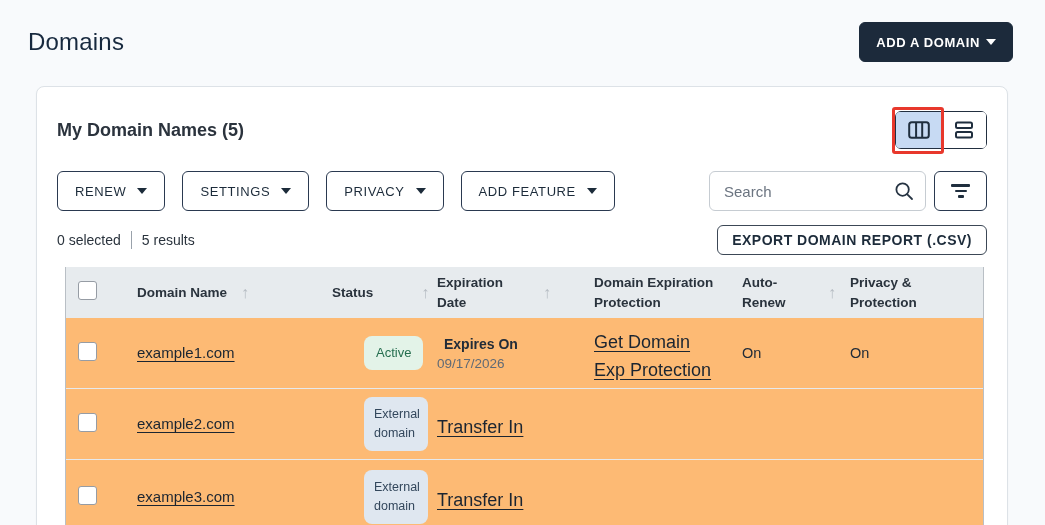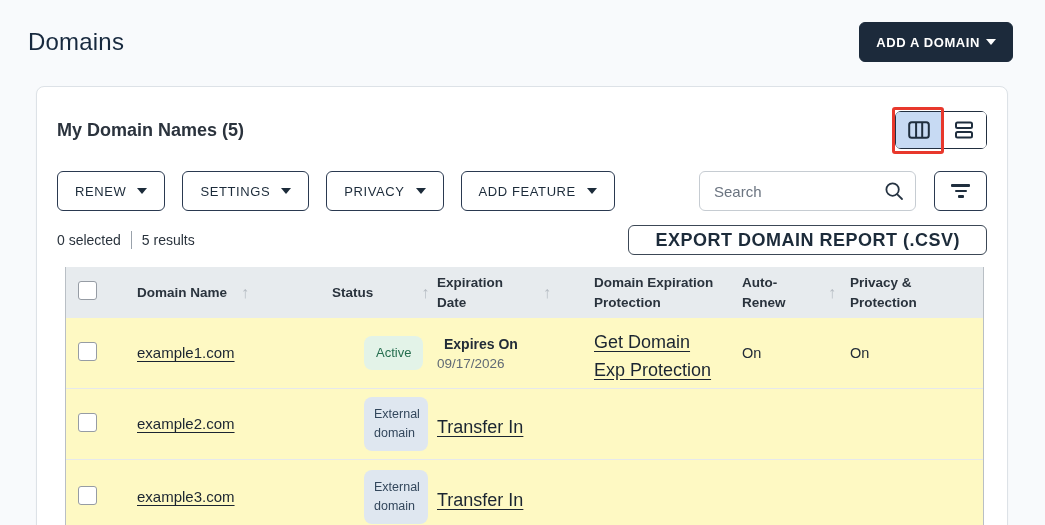--- a/index.html
+++ b/index.html
@@ -45,42 +45,42 @@
     border:3px solid #e8382c; border-radius:3px; pointer-events:none; z-index:3;
   }
   
   .toolbar{ display:flex; align-items:center; gap:17px; margin-top:22px; }
   .btn-outline{
     background:#fff; border:1px solid #2a3950; border-radius:6px; height:40px;
     padding:0 17px; font-size:13px; font-weight:400; letter-spacing:0.6px; color:#1c2b3a;
     display:flex; align-items:center; gap:11px; cursor:pointer;
     font-family:"Liberation Sans", sans-serif;
   }
-  .toolbar-right{ margin-left:auto; display:flex; align-items:center; gap:18px; }
+  .toolbar-right{ margin-left:auto; display:flex; align-items:center; gap:8px; }
   .search-wrap{ position:relative; }
   .search-input{
     width:217px; height:40px; border:1px solid #c6ccd2; border-radius:6px;
     padding:0 40px 0 14px; font-size:15px; color:#2a333d; outline:none;
     font-family:"Liberation Sans", sans-serif;
   }
   .search-input::placeholder{ color:#6b7480; }
   .search-icon{ position:absolute; right:12px; top:10px; }
   .filter-btn{
     width:53px; height:40px; background:#fff; border:1px solid #2a3950; border-radius:6px;
     display:flex; flex-direction:column; align-items:center; justify-content:center; gap:3px; cursor:pointer;
   }
   .filter-line{ background:#1f2e3e; height:2.5px; border-radius:1px; }
   .fl-1{ width:19px; } .fl-2{ width:12px; } .fl-3{ width:6px; }
   
   .summary-row{ display:flex; justify-content:space-between; align-items:center; margin-top:14px; }
   .summary-text{ font-size:14px; color:#2a333d; display:flex; align-items:center; }
   .summary-divider{ display:inline-block; width:1px; height:18px; background:#9aa2ab; margin:0 10px; }
   .btn-export{
     background:#fff; border:1px solid #3c4856; border-radius:6px; height:30px;
-    padding:0 26px; font-size:18px; font-weight:700; letter-spacing:0.5px; color:#1c2b3a;
+    padding:0 14px; font-size:14px; font-weight:700; letter-spacing:0.5px; color:#1c2b3a;
     cursor:pointer; font-family:"Liberation Sans", sans-serif;
   }
   
   .table{
     margin:12px 3px 0 8px;
     border-left:1px solid #b9bfc5; border-right:1px solid #b9bfc5;
   }
   .tr{
     display:grid;
     grid-template-columns:59px 197px 105px 155px 148px 110px 1fr;
@@ -92,21 +92,21 @@
   .th-wide .th-label{ max-width:130px; }
   .sort-arrow{ color:#b6bcc3; font-size:16px; font-weight:400; }
   .td-check{ padding-left:12px; }
   .checkbox{
     display:inline-block; width:19px; height:19px; background:#fff;
     border:1.5px solid #969ca4; border-radius:3px; cursor:pointer;
   }
   .pad-domain{ padding-left:12px; } .pad-status{ padding-left:10px;gap:48px; }
   .pad-exp{ padding-left:10px; } .pad-dep{ padding-left:12px; }
   .pad-auto{ padding-left:12px; } .pad-priv{ padding-left:10px; }
-  .trow{ min-height:71px; border-bottom:1px solid #e6e9ec; background:#fef9c3; }
+  .trow{ min-height:71px; border-bottom:1px solid #e6e9ec; background:#fdba74; }
   .trow:last-child{ border-bottom:none; min-height:74px; }
   .domain-link, .cell-link{
     color:#1b2531; text-decoration:underline; text-underline-offset:3px; cursor:pointer;
   }
   .domain-link{ font-size:15px; }
   .cell-link{ font-size:18px; display:inline-block; max-width:122px; line-height:1.55;margin-top:8px; }
   .badge{ display:inline-block; font-size:12.5px; line-height:1.5;margin-left:32px; }
   .badge-active{
     background:#e3f3e8; color:#256e4f; padding:7px 12px; border-radius:8px; font-size:13px;
   }

